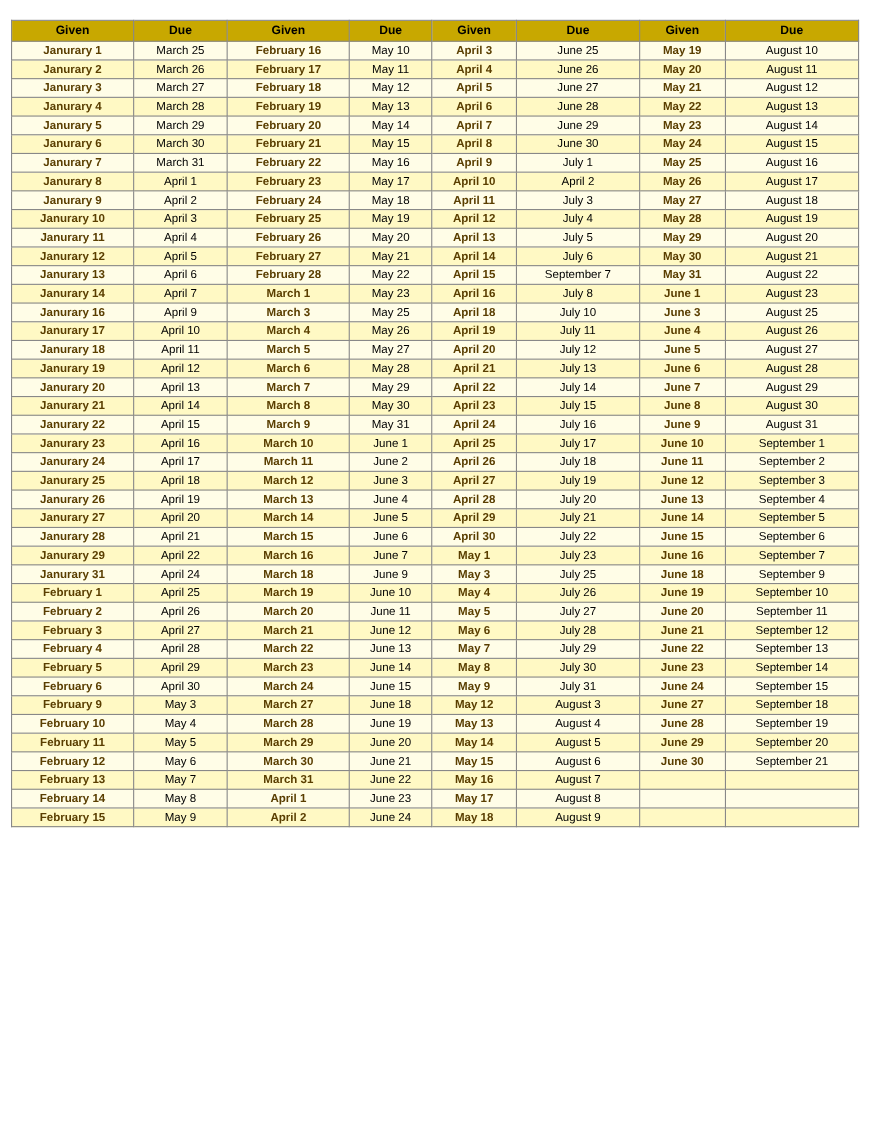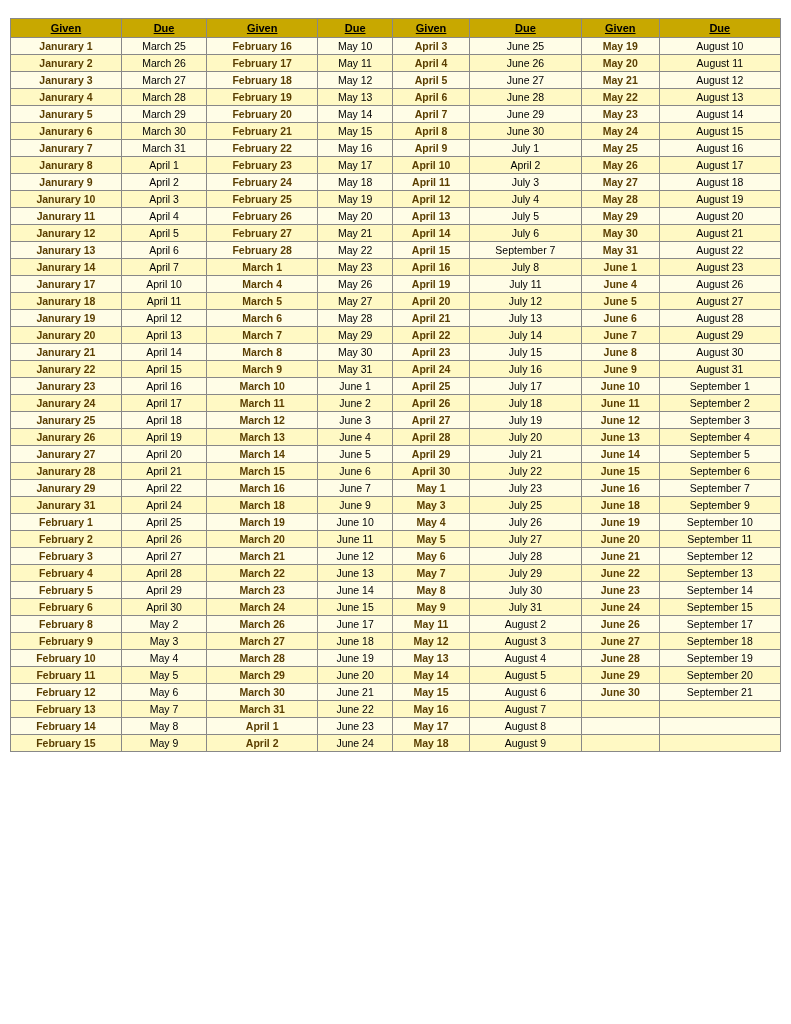--- a/index.html
+++ b/index.html
@@ -22,21 +22,20 @@
       border-collapse: collapse;
     }
     th {
       background-color: #c8a800;
       color: #000;
       font-weight: bold;
       text-align: center;
       border: 1px solid #888;
       padding: 3px 4px;
       font-size: 11px;
-      text-decoration: underline;
     }
     td {
       border: 1px solid #888;
       padding: 2px 4px;
       text-align: center;
       font-size: 10.5px;
     }
     tr:nth-child(odd) td {
       background-color: #fffde7;
     }
@@ -204,20 +203,30 @@
         <td>Janurary 14</td>
         <td>April 7</td>
         <td>March 1</td>
         <td>May 23</td>
         <td>April 16</td>
         <td>July 8</td>
         <td>June 1</td>
         <td>August 23</td>
       </tr>
       <tr>
+        <td>Janurary 16</td>
+        <td>April 9</td>
+        <td>March 3</td>
+        <td>May 25</td>
+        <td>April 18</td>
+        <td>July 10</td>
+        <td>June 3</td>
+        <td>August 25</td>
+      </tr>
+      <tr>
         <td>Janurary 17</td>
         <td>April 10</td>
         <td>March 4</td>
         <td>May 26</td>
         <td>April 19</td>
         <td>July 11</td>
         <td>June 4</td>
         <td>August 26</td>
       </tr>
       <tr>
@@ -404,30 +413,20 @@
         <td>February 6</td>
         <td>April 30</td>
         <td>March 24</td>
         <td>June 15</td>
         <td>May 9</td>
         <td>July 31</td>
         <td>June 24</td>
         <td>September 15</td>
       </tr>
       <tr>
-        <td>February 8</td>
-        <td>May 2</td>
-        <td>March 26</td>
-        <td>June 17</td>
-        <td>May 11</td>
-        <td>August 2</td>
-        <td>June 26</td>
-        <td>September 17</td>
-      </tr>
-      <tr>
         <td>February 9</td>
         <td>May 3</td>
         <td>March 27</td>
         <td>June 18</td>
         <td>May 12</td>
         <td>August 3</td>
         <td>June 27</td>
         <td>September 18</td>
       </tr>
       <tr>

